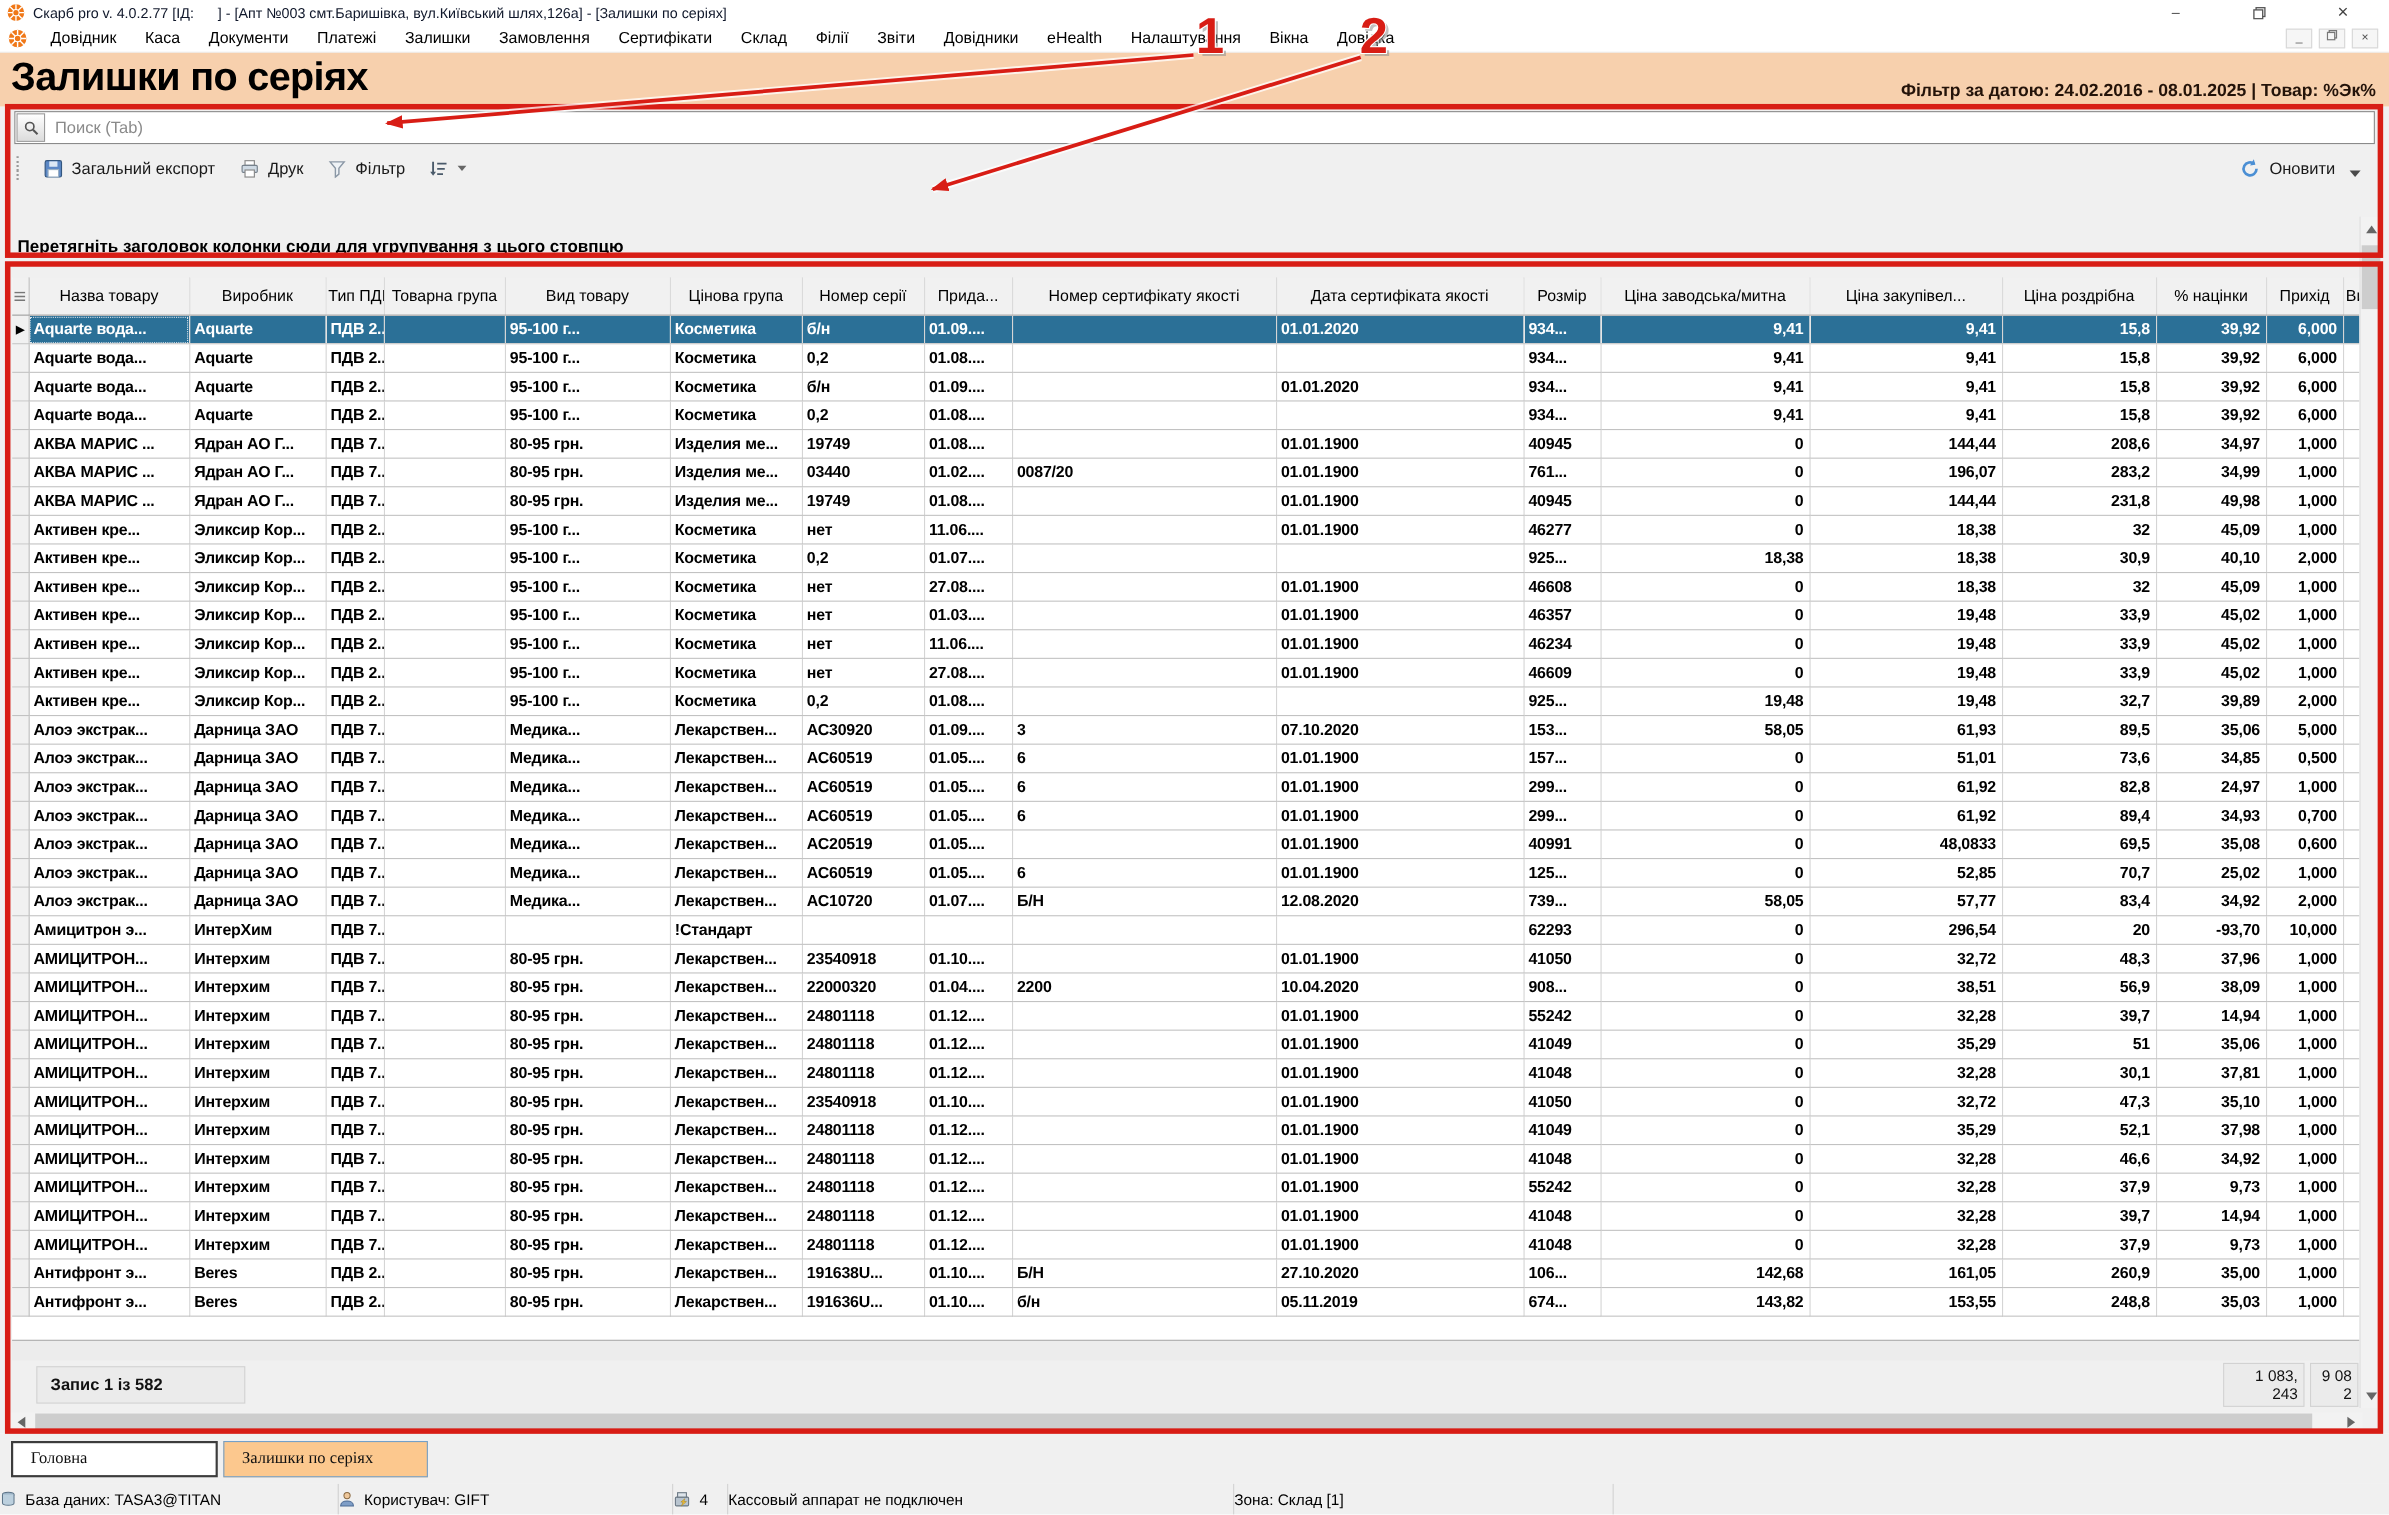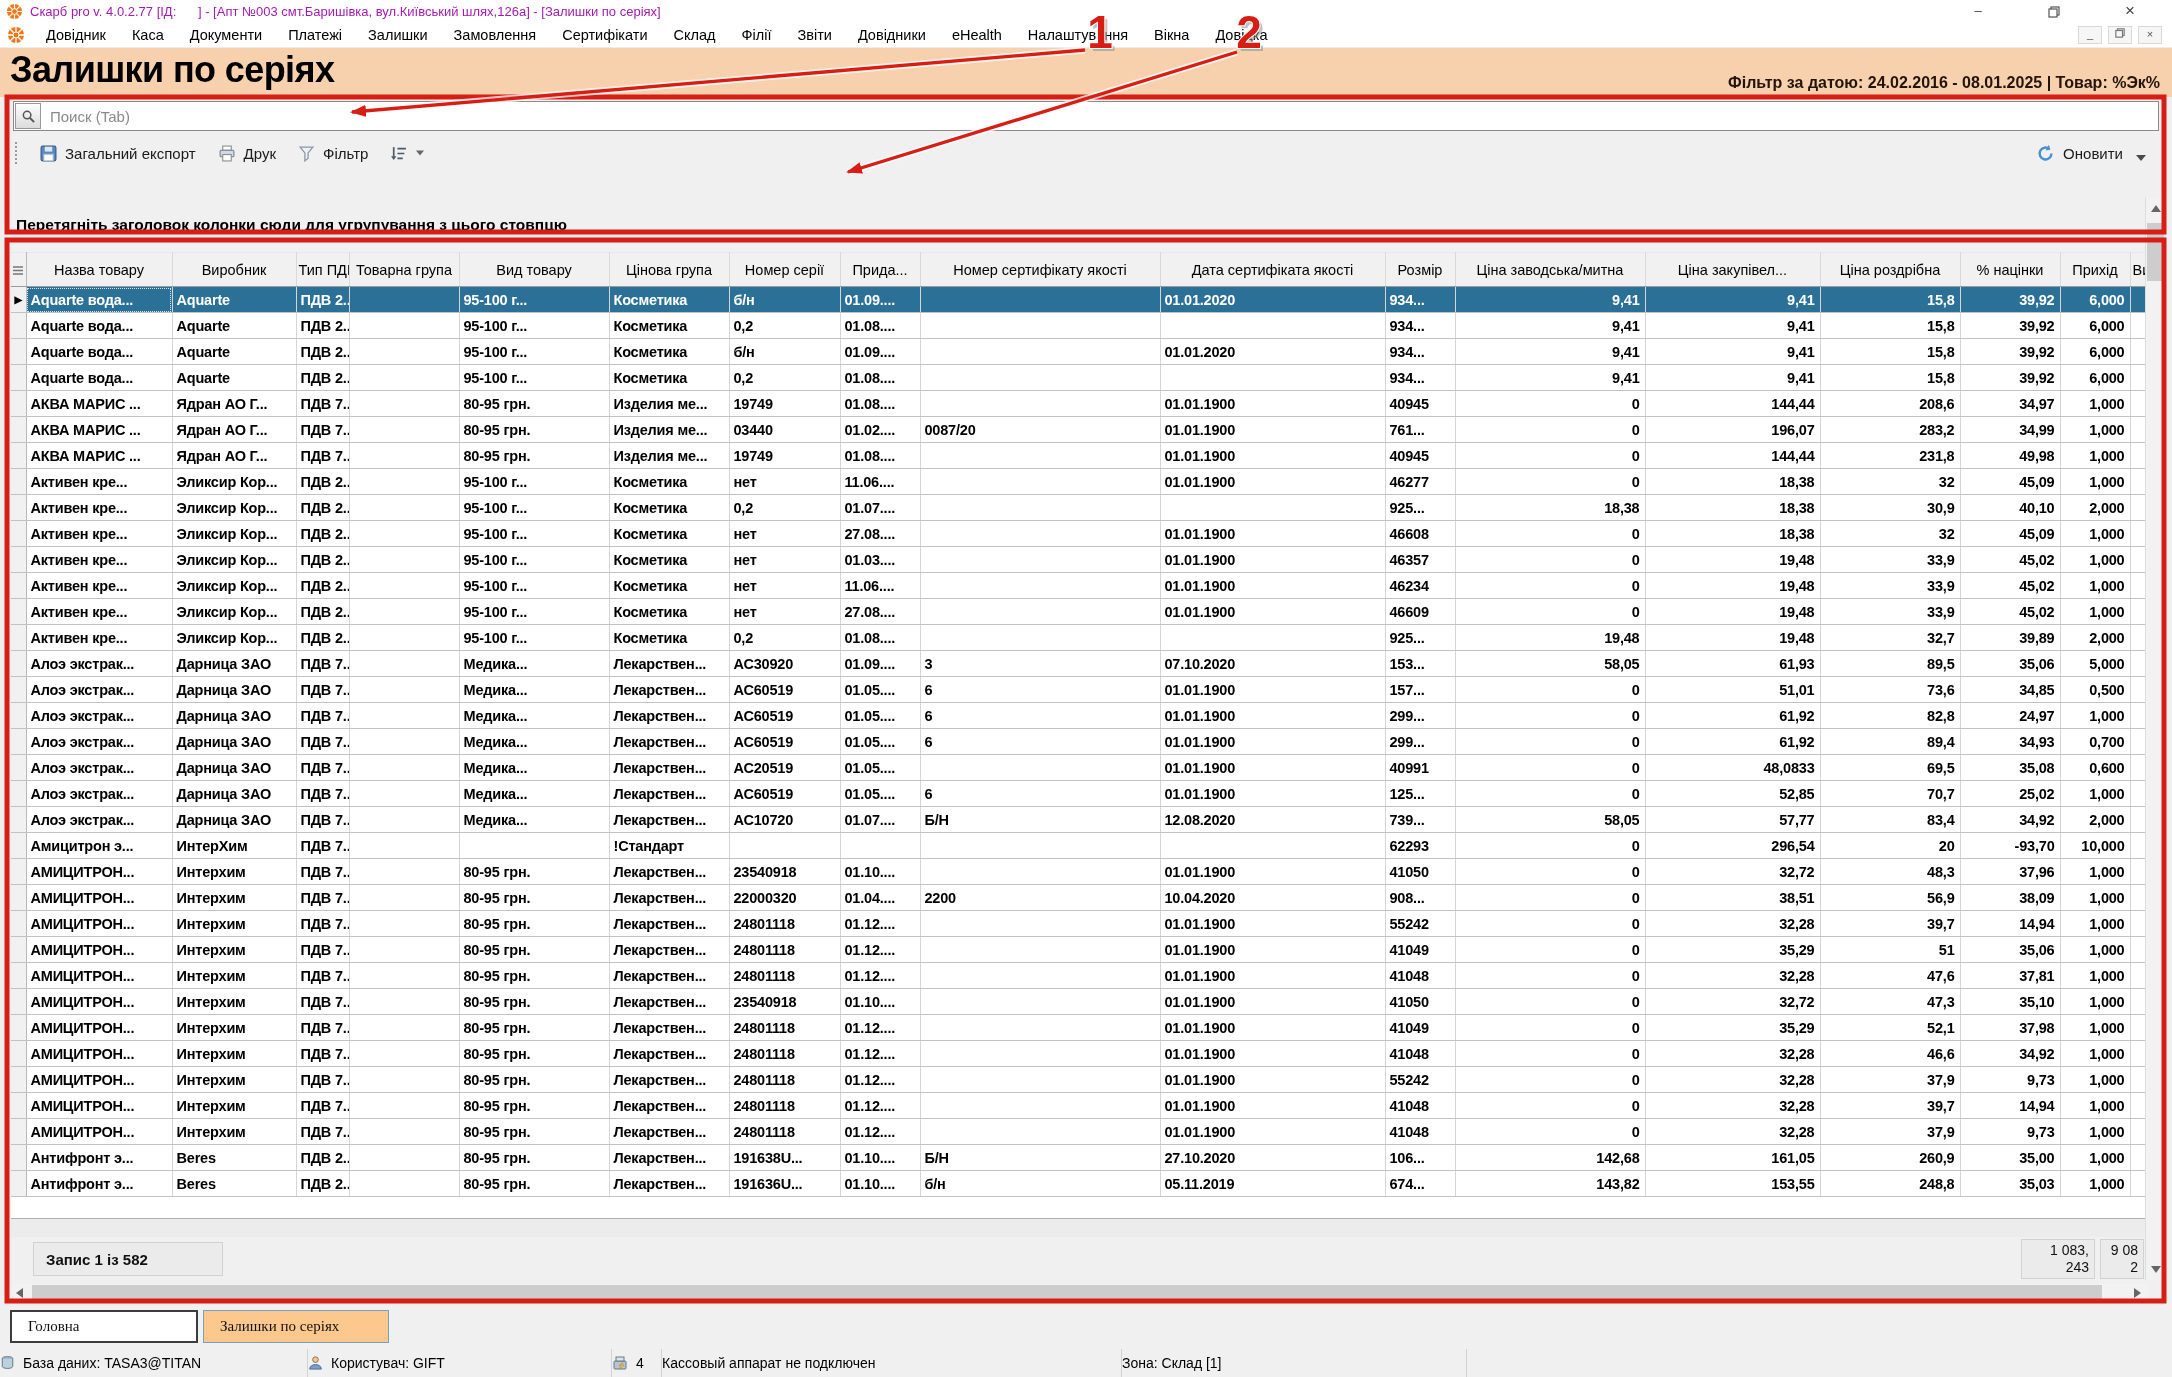--- a/index.html
+++ b/index.html
@@ -4,21 +4,21 @@
 <style>
   *{box-sizing:border-box;margin:0;padding:0;}
   html,body{width:2172px;height:1377px;overflow:hidden;background:#fff;}
   body{font-family:"Liberation Sans",sans-serif;position:relative;color:#111;}
 
   .window{position:absolute;inset:0;width:2172px;height:1377px;background:#fff;overflow:hidden;}
 
   
   .titlebar{position:absolute;top:0;left:0;right:0;height:22px;background:#fff;display:flex;align-items:center;}
   .logo{width:17px;height:17px;margin:0 7px 0 6px;flex:0 0 auto;}
-  .win-title{font-size:13px;color:#a21caf;white-space:pre;}
+  .win-title{font-size:13px;color:#0f172a;white-space:pre;}
   .win-controls{position:absolute;right:4px;top:0;height:22px;display:flex;align-items:center;}
   .win-btn{width:76px;text-align:center;color:#444;font-size:13px;line-height:20px;}
   .win-btn svg{vertical-align:middle;}
 
   
   .menubar{position:absolute;top:22px;left:0;right:0;height:26px;background:#fff;display:flex;align-items:center;border-bottom:1px solid #ececec;}
   .menubar .logo{width:18px;height:18px;margin:0 8px 0 7px;}
   .menu-items{display:flex;align-items:center;font-size:14.5px;color:#000;}
   .menu-item{padding:0 13px;cursor:default;}
   .mdi-controls{margin-left:auto;display:flex;gap:6px;padding-right:10px;}
@@ -801,21 +801,21 @@
             <td></td>
             <td>80-95 грн.</td>
             <td>Лекарствен...</td>
             <td>24801118</td>
             <td>01.12....</td>
             <td></td>
             <td>01.01.1900</td>
             <td>41048</td>
             <td class="num">0</td>
             <td class="num">32,28</td>
-            <td class="num">47,6</td>
+            <td class="num">30,1</td>
             <td class="num">37,81</td>
             <td class="num">1,000</td>
             <td class="num">1,0</td>
           </tr>
           <tr>
             <td class="ind"></td>
             <td class="first">АМИЦИТРОН...</td>
             <td>Интерхим</td>
             <td>ПДВ 7...</td>
             <td></td>

